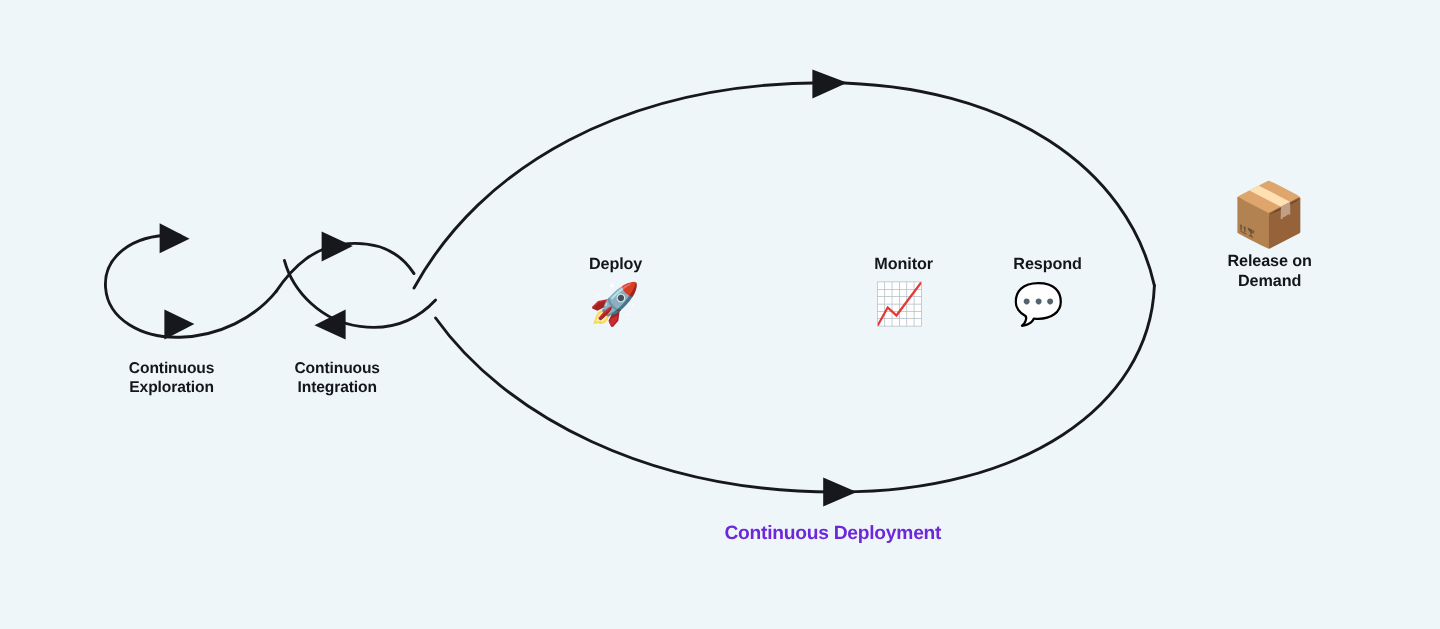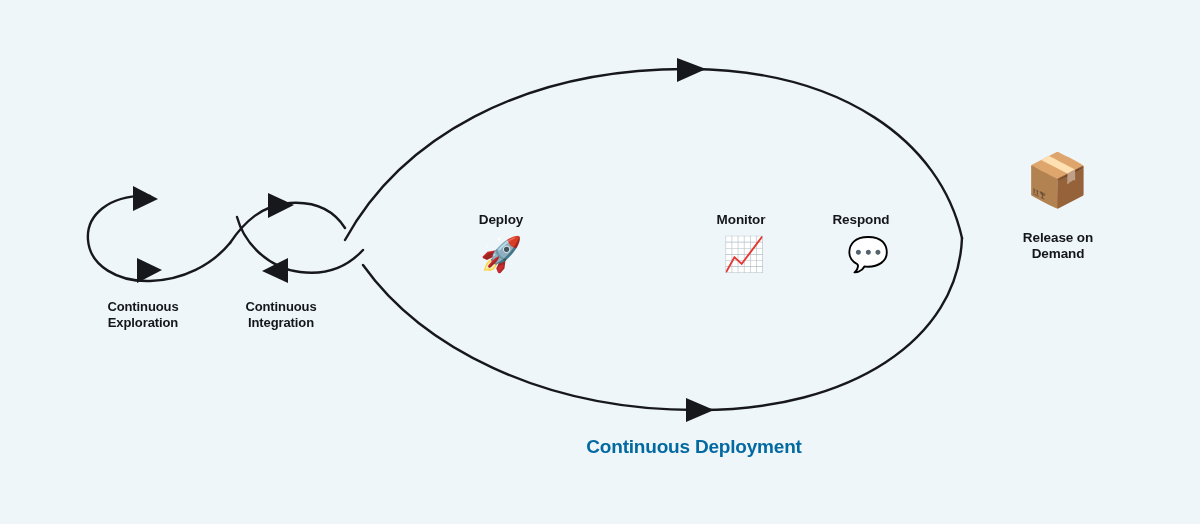--- a/index.html
+++ b/index.html
@@ -34,22 +34,23 @@
     font-weight: bold;
     color: #13161a;
     line-height: 16px;
     text-align: center;
     letter-spacing: -0.1px;
     white-space: pre-line;
     transform: translateX(-50%);
   }
   .phase-group {
     position: absolute;
-    text-align: right;
+    text-align: left;
     transform: translateX(-50%);
+    margin-left: 12px;
   }
   .phase-title {
     font-size: 13.5px;
     font-weight: bold;
     color: #13161a;
     letter-spacing: -0.1px;
     line-height: 15px;
   }
   .phase-icon {
     font-size: 34px;
@@ -66,28 +67,28 @@
     font-size: 52px;
     line-height: 60px;
     font-family: "DejaVu Sans", sans-serif;
   }
   .release-label {
     font-size: 13.5px;
     font-weight: bold;
     color: #13161a;
     line-height: 16px;
     white-space: pre-line;
-    margin-top: 20px;
+    margin-top: 0;
     letter-spacing: -0.1px;
   }
   .bottom-title {
     position: absolute;
-    font-size: 19px;
+    font-size: 16px;
     font-weight: bold;
-    color: #0369a1;
+    color: #6d28d9;
     letter-spacing: -0.2px;
     transform: translateX(-50%);
     white-space: nowrap;
   }
 </style>
 </head>
 <body>
 
 <div id="diagram-root">
 

